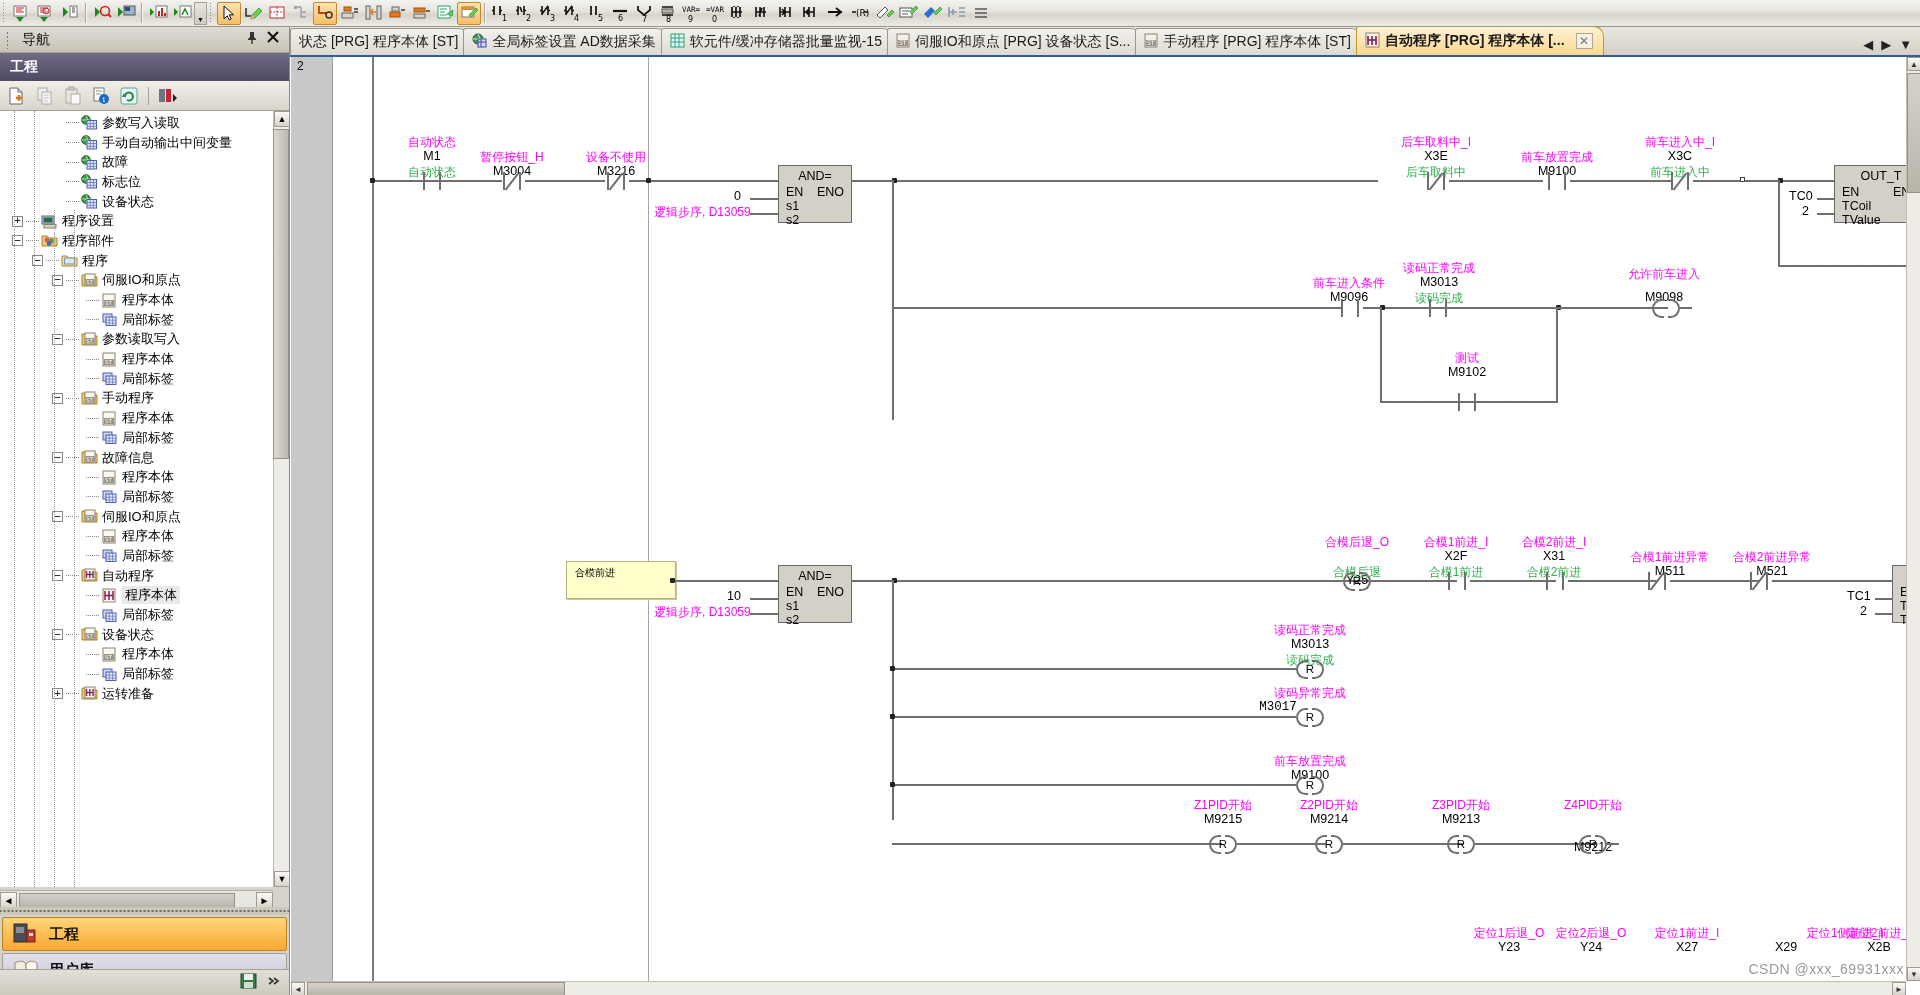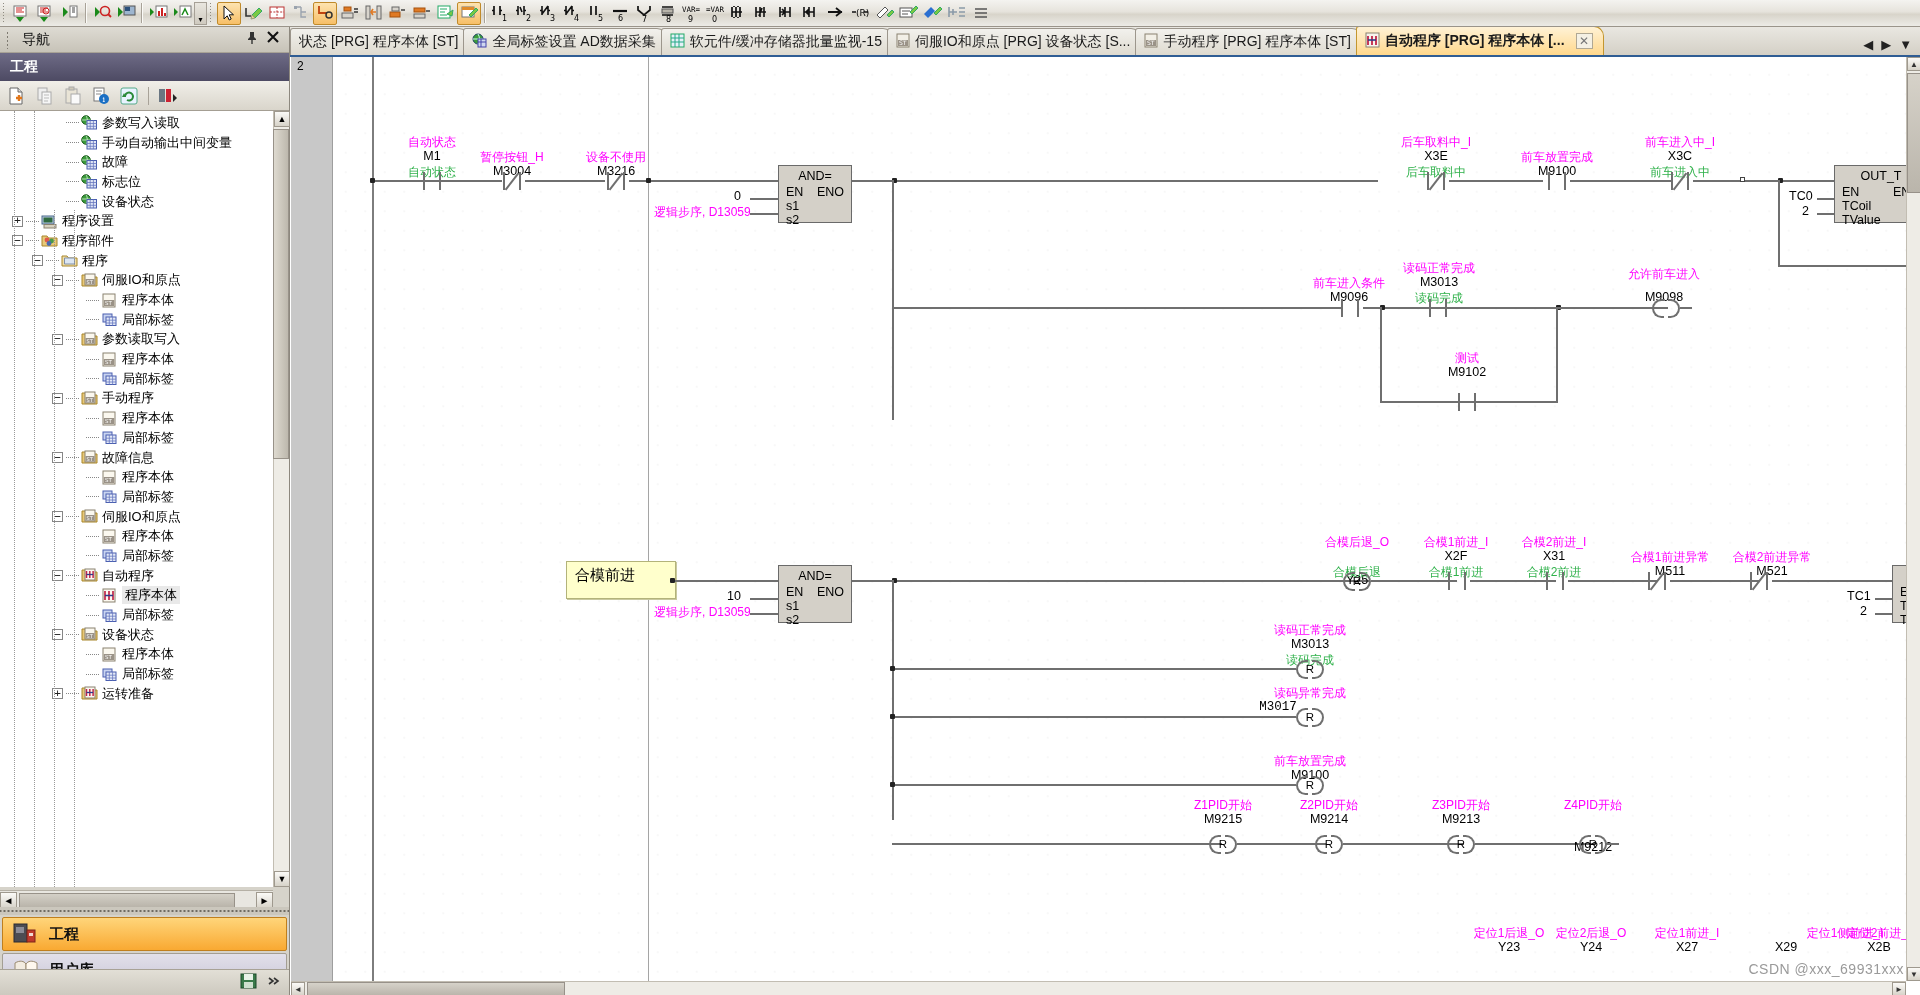--- a/index.html
+++ b/index.html
@@ -243,21 +243,21 @@
     font-size:12.5px; color:#000;
   }
   .fb .title { text-align:center; padding-top:3px; }
   .fb .row { display:flex; justify-content:space-between; padding:0 7px; }
   .fb .pin { padding-left:7px; }
 
   
   .note {
     position:absolute; background:#ffffcc; border:1px solid #b3b37a;
     box-shadow: 1px 1px 0 #c9c9a0;
-    font-size:15px; color:#000; padding:4px 8px;
+    font-size:10px; color:#000; padding:4px 8px;
   }
 
   
   .lad-vscroll { position:absolute; right:0; top:0; bottom:14px; width:14px; background:#eeece6; border-left:1px solid #c2bdb2;}
   .lad-hscroll { position:absolute; left:0; right:14px; bottom:0; height:14px; background:#eeece6; border-top:1px solid #c2bdb2;}
   .sb-btn { background:linear-gradient(to bottom,#fbfaf7,#d7d3c9); border:1px solid #9f998e;
             display:flex;align-items:center;justify-content:center;font-size:8px;color:#333;}
   .sb-thumb { background:linear-gradient(to bottom,#d6d2c9,#bab5ab); border:1px solid #979189; }
 
   .watermark {

